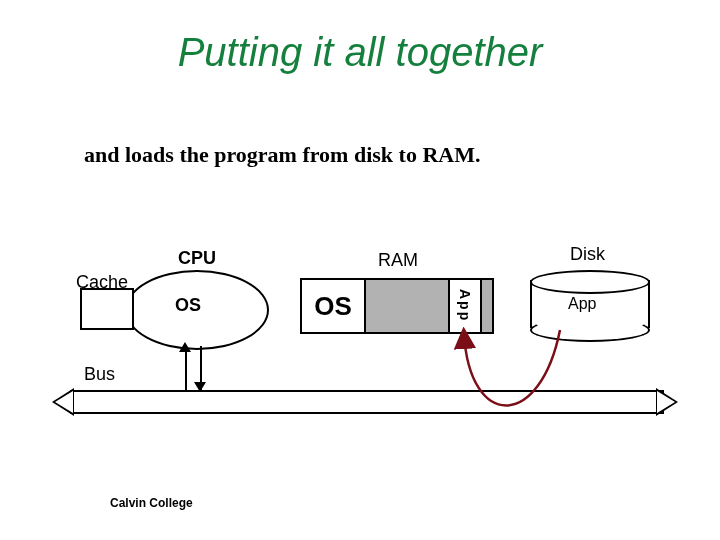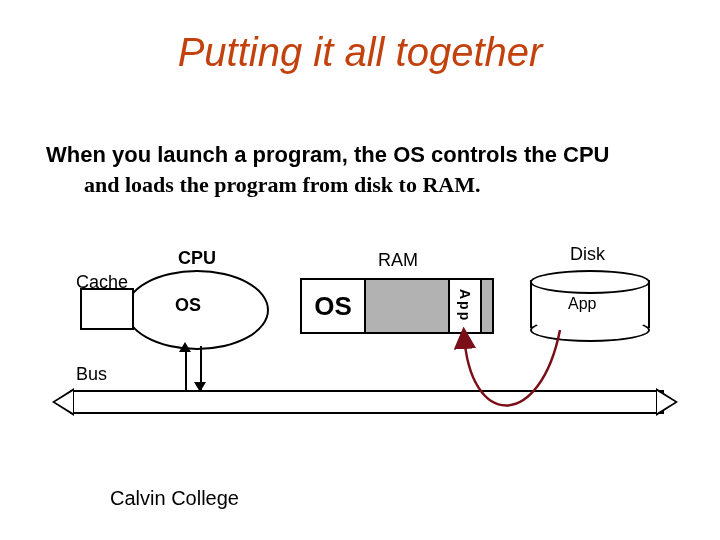--- a/index.html
+++ b/index.html
@@ -15,41 +15,42 @@
   }
   .title {
     position: absolute;
     top: 30px;
     left: 0;
     width: 720px;
     text-align: center;
     font-family: Tahoma, Verdana, sans-serif;
     font-size: 40px;
     font-style: italic;
-    color: #c2410c;
+    color: #15803d;
   }
   .desc {
     position: absolute;
     top: 140px;
     left: 46px;
     width: 630px;
     font-family: Tahoma, Verdana, sans-serif;
     font-size: 22px;
     font-weight: bold;
     color: #000;
     line-height: 1.35;
   }
   .desc .indent { display:block; padding-left: 38px; font-family: Liberation Serif, serif; }
   .footer {
     position: absolute;
     left: 110px;
     bottom: 30px;
     font-family: Verdana, sans-serif;
-    font-size: 20px;
-    color: #000;
+    font-size: 12px;
+    color: #000;
+    font-weight: bold;
   }
   .label {
     position: absolute;
     font-family: Verdana, sans-serif;
     font-size: 18px;
     color: #000;
     white-space: nowrap;
   }
   
   .cpu-ellipse {
@@ -257,29 +258,28 @@
     width: 720px; height: 540px;
     pointer-events: none;
   }
 </style>
 </head>
 <body>
 
 <div class="title">Putting it all together</div>
 
 <div class="desc">
-  <span>When you launch a program, the OS controls the CPU</span>
   <span class="indent">and loads the program from disk to RAM.</span>
 </div>
 
 <div class="label" style="left:76px; top:272px;">Cache</div>
 <div class="label" style="left:178px; top:248px;font-weight:bold;">CPU</div>
 <div class="label" style="left:378px; top:250px;">RAM</div>
 <div class="label" style="left:570px; top:244px;text-align:center;">Disk</div>
-<div class="label" style="left:76px; top:364px;">Bus</div>
+<div class="label" style="left:84px; top:364px;">Bus</div>
 
 <div class="ram"></div>
 <div class="ram-os-cell">
   <span>OS</span>
 </div>
 <div class="ram-app-cell">
   <span class="ram-app-text">App</span>
 </div>
 
 <div class="disk">

